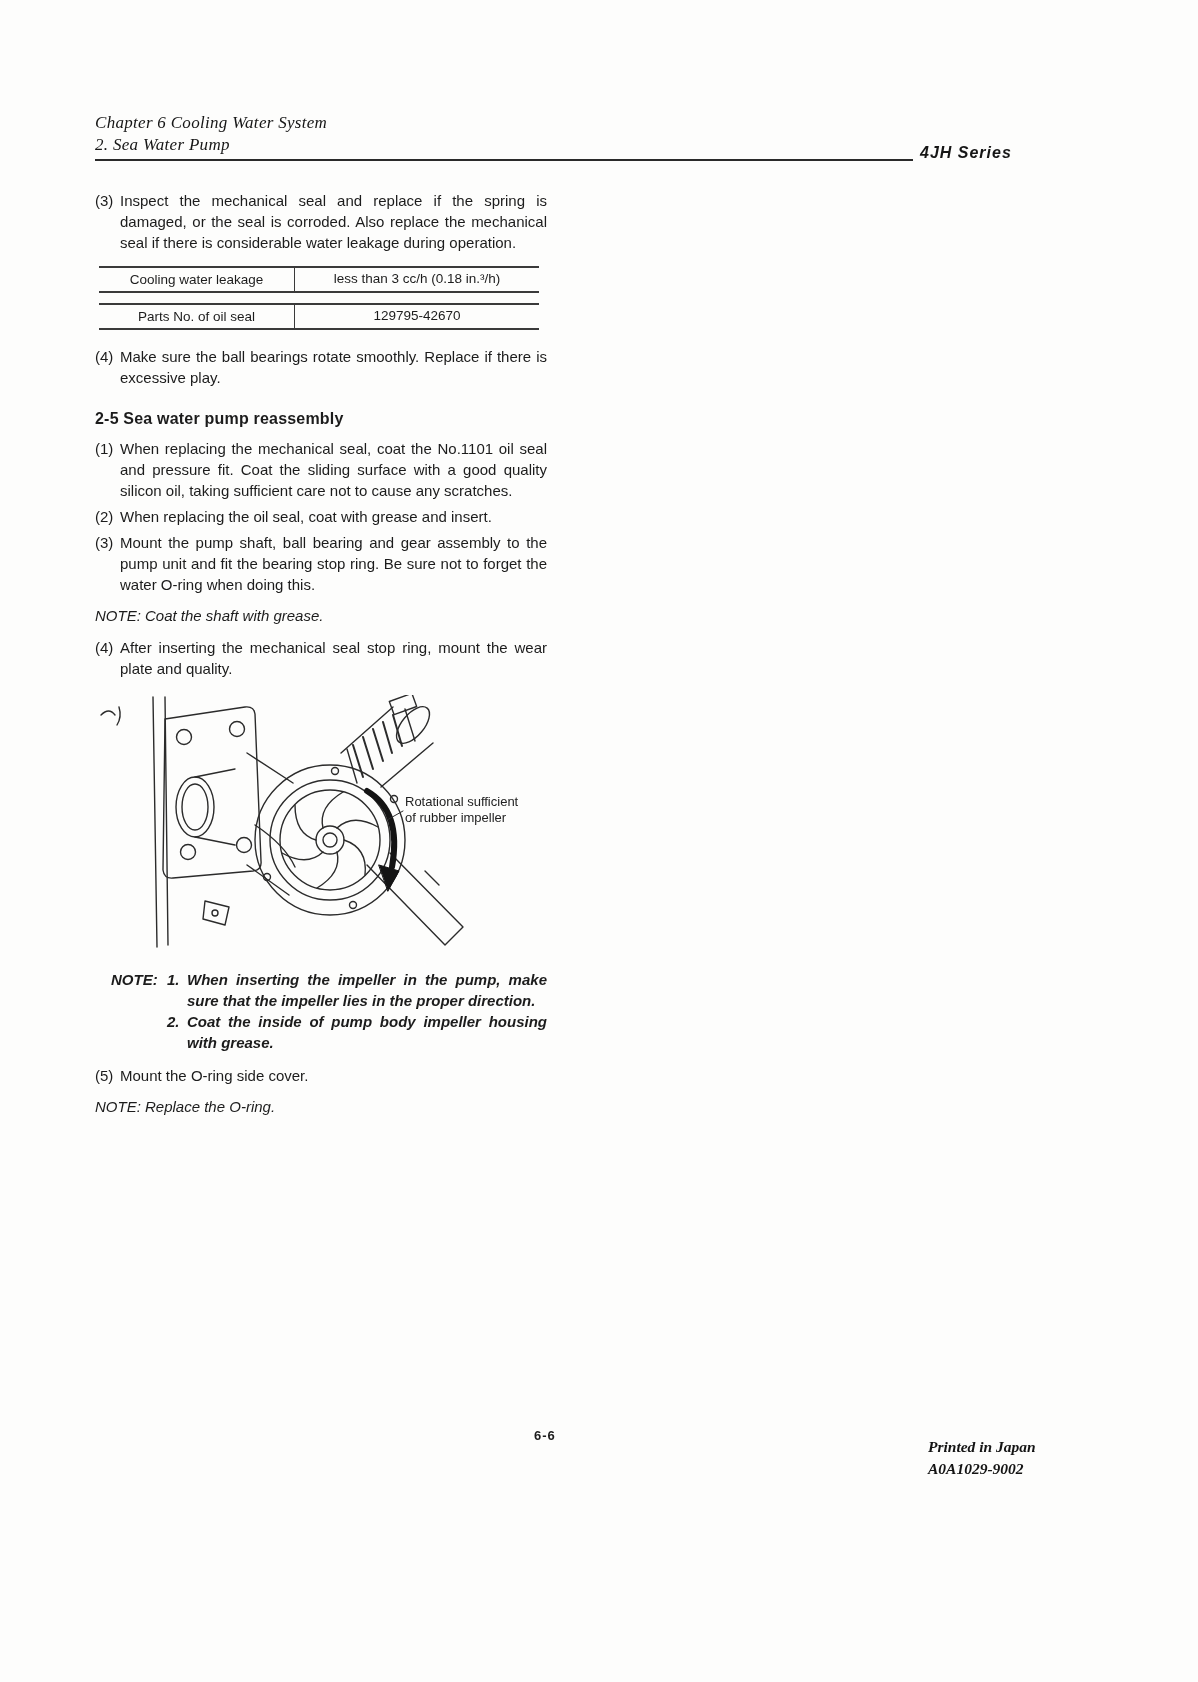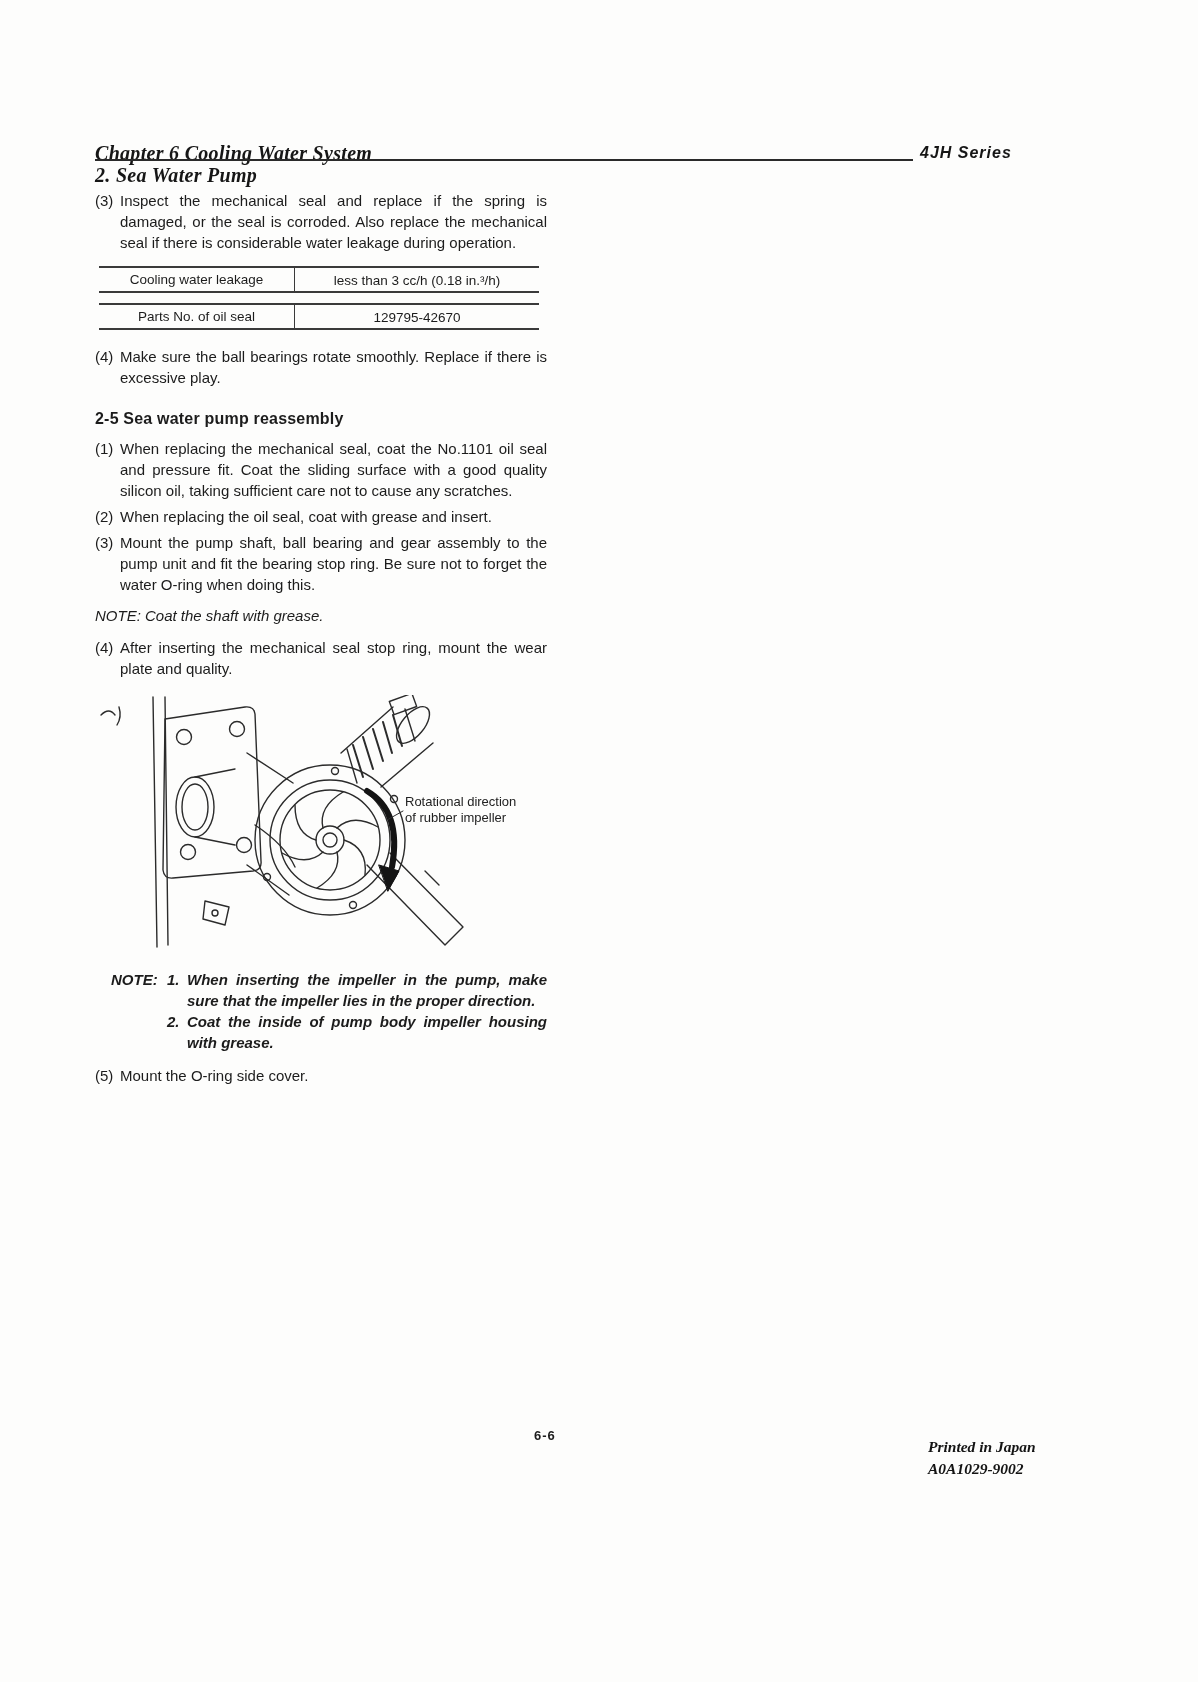--- a/index.html
+++ b/index.html
@@ -10,25 +10,24 @@
     background:#fdfdfc;
     margin:0 auto;
     font-family:"Liberation Sans", sans-serif;
     color:#1c1c1c;
     overflow:hidden;
   }
   
   .hdr-left {
     position:absolute; left:95px; top:112px;
     font-family:"Liberation Serif", serif;
-    font-style:italic; font-weight:bold;
-    font-size:20px; line-height:22px;
+    font-style:italic; font-weight:normal;
+    font-size:17px; line-height:22px;
     letter-spacing:0.3px;
     color:#161616;
-    margin-top:30px;
   }
   .hdr-rule {
     position:absolute; left:95px; top:159px;
     width:818px; height:2px; background:#2a2a2a;
   }
   .hdr-series {
     position:absolute; left:920px; top:144px;
     font-family:Liberation Sans, sans-serif;
     font-style:italic; font-weight:bold;
     font-size:16px; color:#161616;
@@ -38,21 +37,21 @@
   .col {
     position:absolute; left:95px; top:190px; width:452px;
     font-size:15px; line-height:21px;
   }
   .step { display:flex; margin-bottom:5px; }
   .step .num { flex:0 0 25px; }
   .step .txt { flex:1; text-align:justify; }
   
   .spec { margin:13px 0 16px 4px; width:440px; }
   .spec-row {
-    display:flex; align-items:flex-end; height:27px;
+    display:flex; align-items:flex-start; height:27px;
     border-top:2px solid #3a3a3a; border-bottom:2px solid #3a3a3a;
     font-size:13.5px;
   }
   .spec-row + .spec-row { margin-top:10px; }
   .spec-label {
     flex:0 0 196px; text-align:center;
     border-right:1px solid #3a3a3a;
     height:100%; display:flex; align-items:center; justify-content:center;
   }
   .spec-value { flex:1; text-align:center; }
@@ -196,21 +195,21 @@
 
         <path d="M272,170 L350,250 M295,158 L368,232 M350,250 L368,232"></path>
         <path d="M330,176 L344,190"></path>
 
         <path d="M272,96 Q307,116 297,172" stroke-width="6" stroke="#141414"></path>
         <polygon points="284,170 304,176 293,196" fill="#141414" stroke="#141414" stroke-width="1"></polygon>
 
         <path d="M308,116 L292,125" stroke-width="1"></path>
       </svg>
       <div class="fig-label">
-        <div>Rotational direction</div>
+        <div>Rotational sufficient</div>
         <div>of rubber impeller</div>
       </div>
     </div>
 
     <div class="note-list">
       <span class="note-prefix">NOTE:</span>
       <span class="note-items">
         <span class="note-item">
           <span class="nnum">1.</span>
           <span class="ntxt">When inserting the impeller in the pump, make sure that the impeller lies in the proper direction.</span>
@@ -220,20 +219,21 @@
           <span class="ntxt">Coat the inside of pump body impeller housing with grease.</span>
         </span>
       </span>
     </div>
 
     <div class="step">
       <span class="num">(5)</span>
       <span class="txt">Mount the O-ring side cover.</span>
     </div>
 
+    <div class="note">NOTE: Replace the O-ring.</div>
 
   </div>
 
   <div class="pageno">6-6</div>
   <div class="printbox">
     <div>Printed in Japan</div>
     <div>A0A1029-9002</div>
   </div>
 
 </div>

